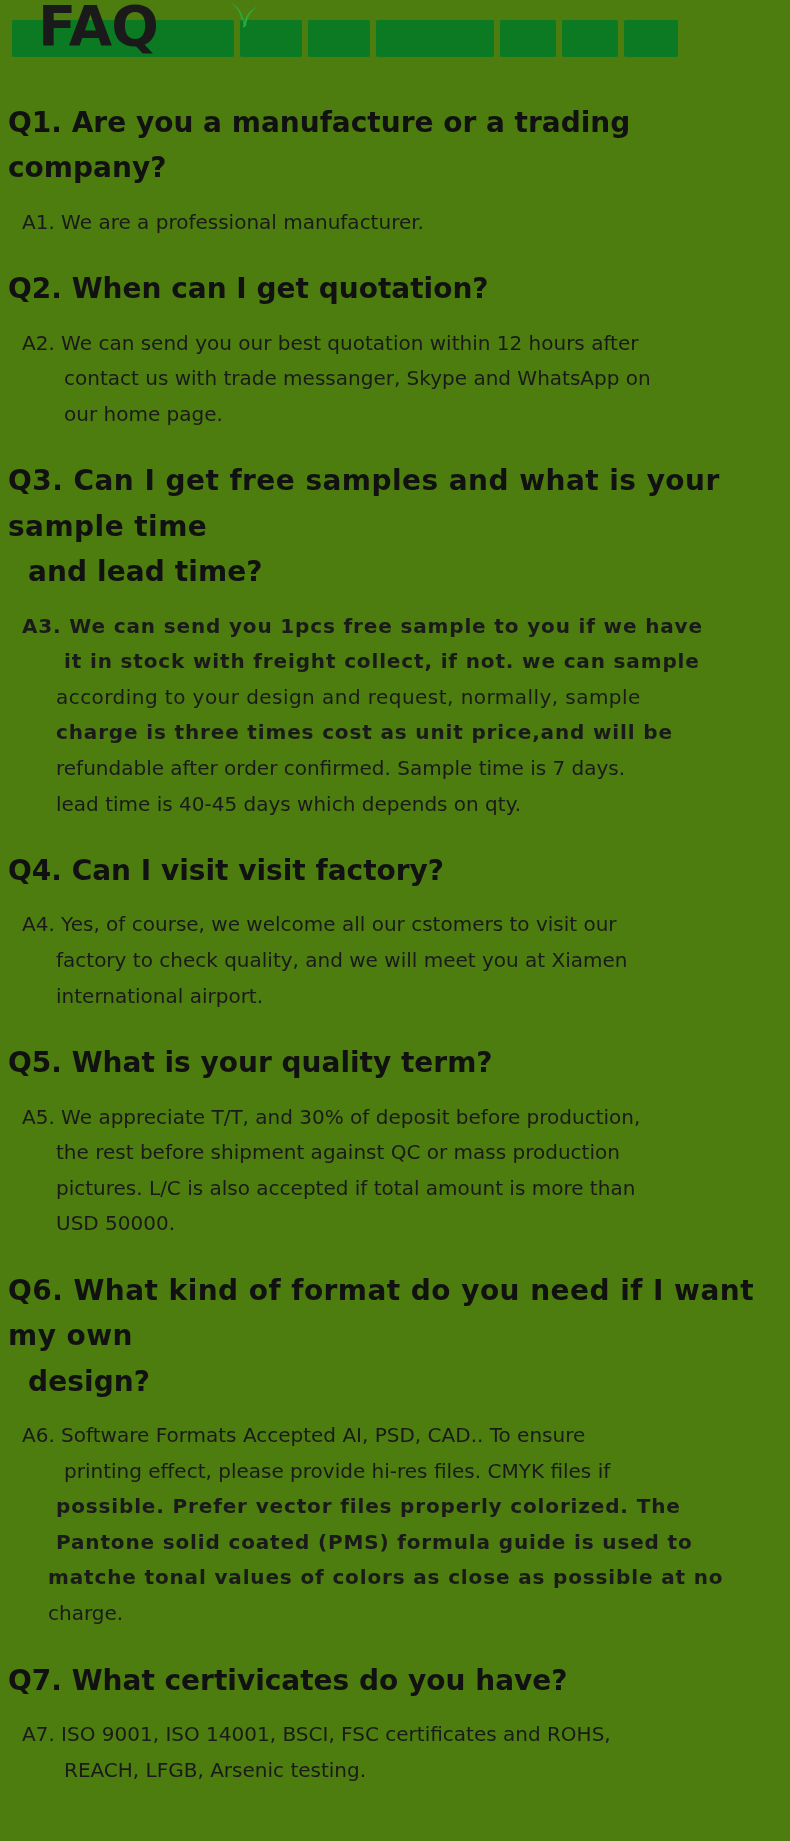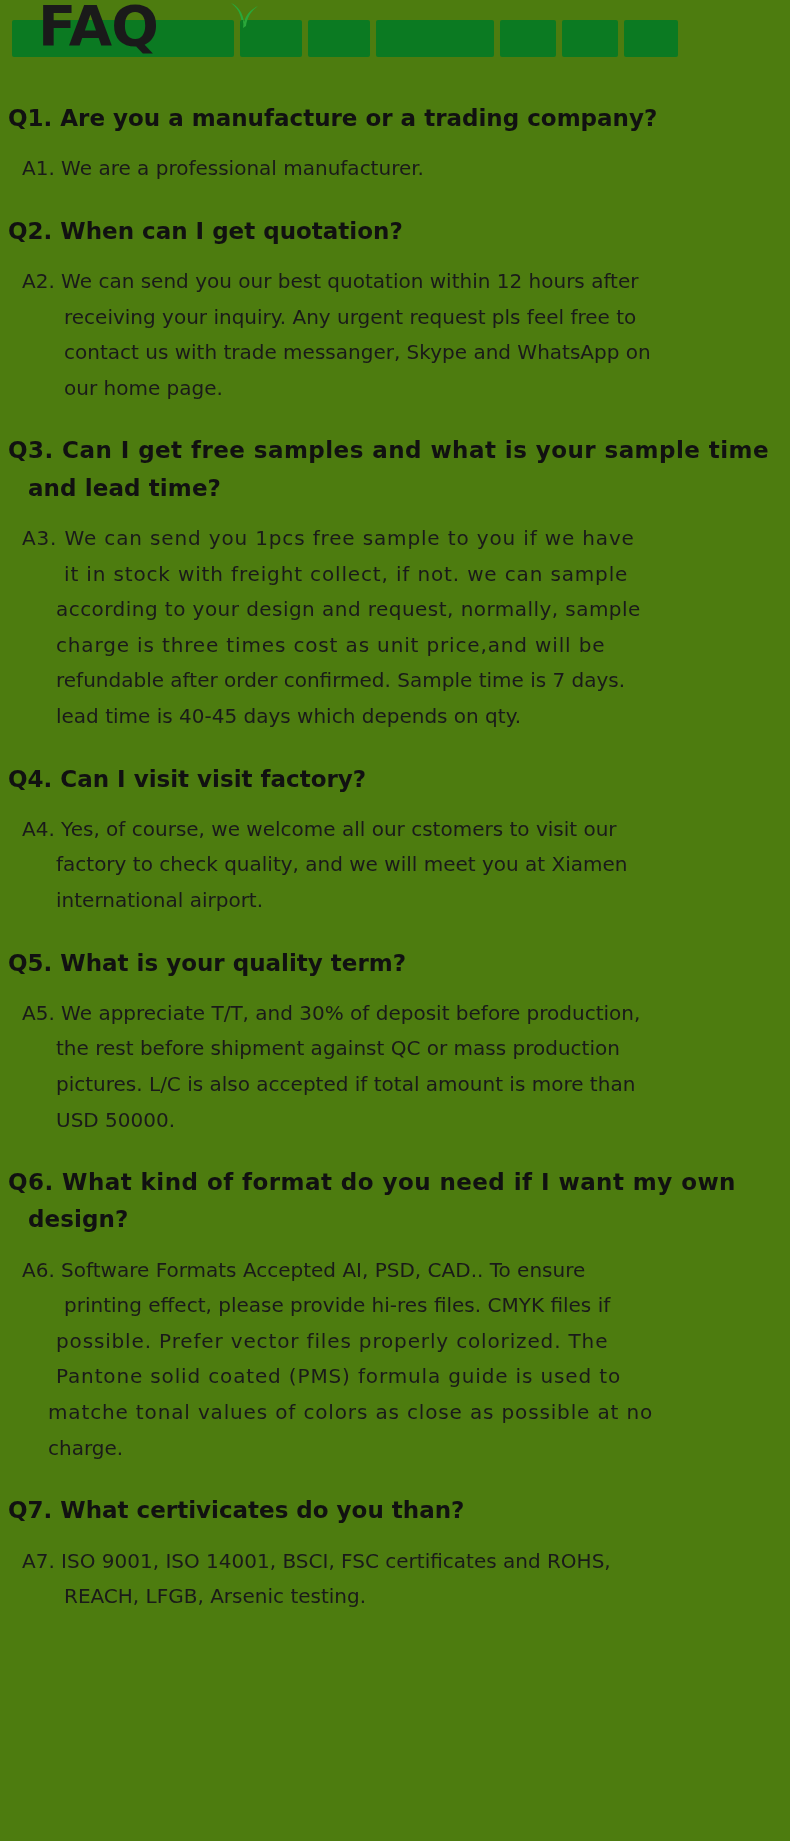--- a/index.html
+++ b/index.html
@@ -57,21 +57,21 @@
   }
 
   
   .faq-list {
     padding: 28px 8px 10px 8px;
   }
   .faq-item {
     margin-bottom: 26px;
   }
   .question {
-    font-size: 23px;
+    font-size: 28px;
     font-weight: bold;
     color: #111111;
     line-height: 1.62;
     letter-spacing: 0.1px;
     margin: 0 0 2px 0;
   }
   .question .qhang {
     display: block;
     padding-left: 20px;
   }
@@ -86,21 +86,21 @@
     display: block;
   }
   .answer .aline.indent {
     padding-left: 42px;
   }
   .answer .aline.indent2 {
     padding-left: 34px;
   }
 
   
-  .tr1 { letter-spacing: 0.85px; }
+  .tr1 { letter-spacing: 0.85px; font-weight: bold; }
   .tr2 { letter-spacing: 0.45px; }
   .tr0 { letter-spacing: 0px; }
 </style>
 </head>
 <body>
 
 <div class="page">
 
   <div class="banner">
     <svg class="bamboo" viewBox="0 0 666 37" preserveAspectRatio="none">
@@ -136,21 +136,20 @@
         <span class="aline tr0">A1. We are a professional manufacturer.</span>
       </div>
     </div>
 
     <div class="faq-item">
       <div class="question">
         <span class="aline tr0">Q2. When can I get quotation?</span>
       </div>
       <div class="answer">
         <span class="aline tr0">A2. We can send you our best quotation within 12 hours after</span>
-        <span class="aline indent tr0">receiving your inquiry. Any urgent request pls feel free to</span>
         <span class="aline indent tr0">contact us with trade messanger, Skype and WhatsApp on</span>
         <span class="aline indent tr0">our home page.</span>
       </div>
     </div>
 
     <div class="faq-item">
       <div class="question">
         <span class="aline tr2">Q3. Can I get free samples and what is your sample time</span>
         <span class="qhang">and lead time?</span>
       </div>
@@ -197,21 +196,21 @@
         <span class="aline indent tr0">printing effect, please provide hi-res files. CMYK files if</span>
         <span class="aline indent2 tr1">possible. Prefer vector files properly colorized. The</span>
         <span class="aline indent2 tr1">Pantone solid coated (PMS) formula guide is used to</span>
         <span class="aline tr1" style="padding-left:26px">matche tonal values of colors as close as possible at no</span>
         <span class="aline tr0" style="padding-left:26px">charge.</span>
       </div>
     </div>
 
     <div class="faq-item">
       <div class="question">
-        <span class="aline tr0">Q7. What certivicates do you than?</span>
+        <span class="aline tr0">Q7. What certivicates do you have?</span>
       </div>
       <div class="answer">
         <span class="aline tr0">A7.  ISO 9001, ISO 14001, BSCI, FSC certificates and ROHS,</span>
         <span class="aline indent tr0">REACH, LFGB, Arsenic testing.</span>
       </div>
     </div>
 
   </div>
 </div>
 

